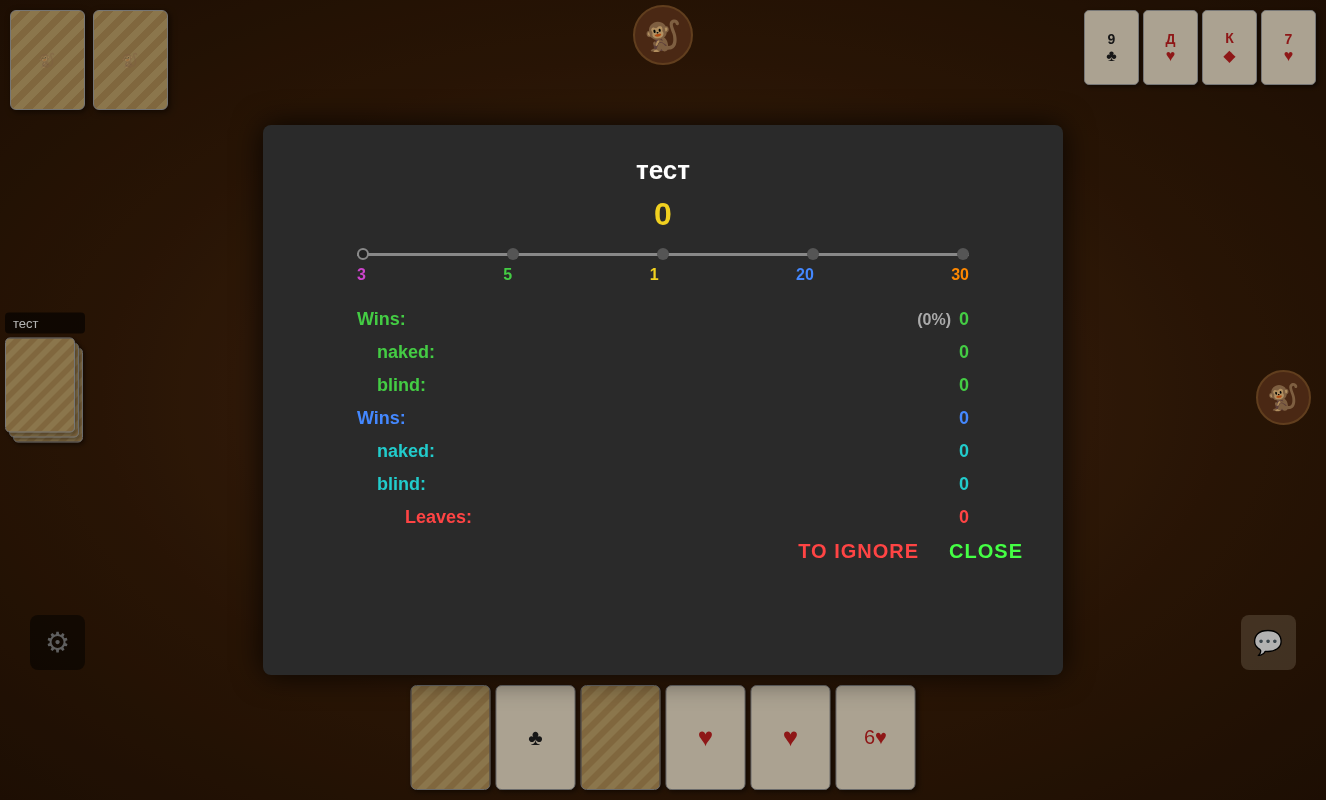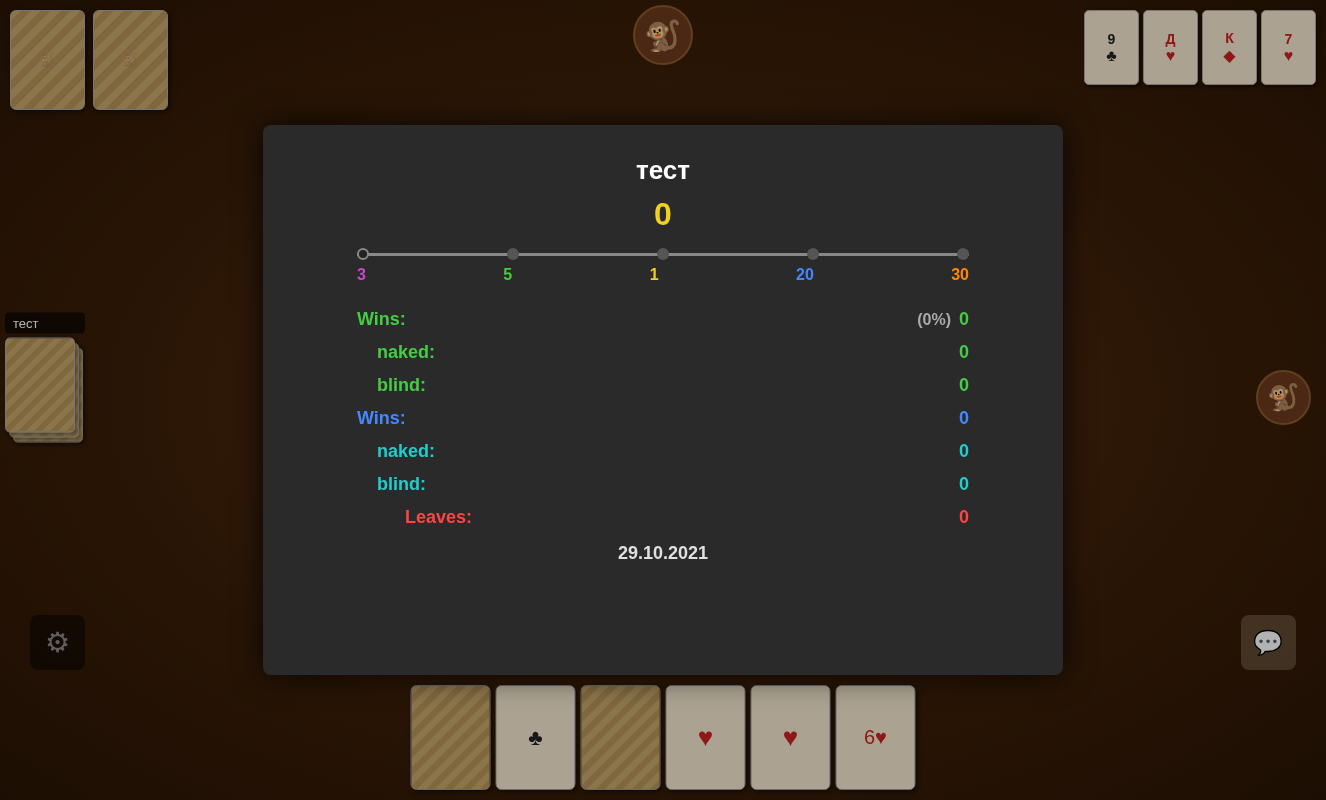--- a/index.html
+++ b/index.html
@@ -497,19 +497,22 @@
           <span class="stat-value color-cyan">0</span>
         </div>
 
         <div class="stat-row">
           <span class="stat-label color-red">Leaves:</span>
           <span class="stat-value color-red">0</span>
         </div>
 
       </div>
 
-      <div class="date-row">29.10.2021</div>
-
+
+      <div class="modal-actions">
+        <button class="btn-ignore">TO IGNORE</button>
+        <button class="btn-close">CLOSE</button>
+      </div>
 
     </div>
   </div>
 
 </div>
 
 </body></html>

